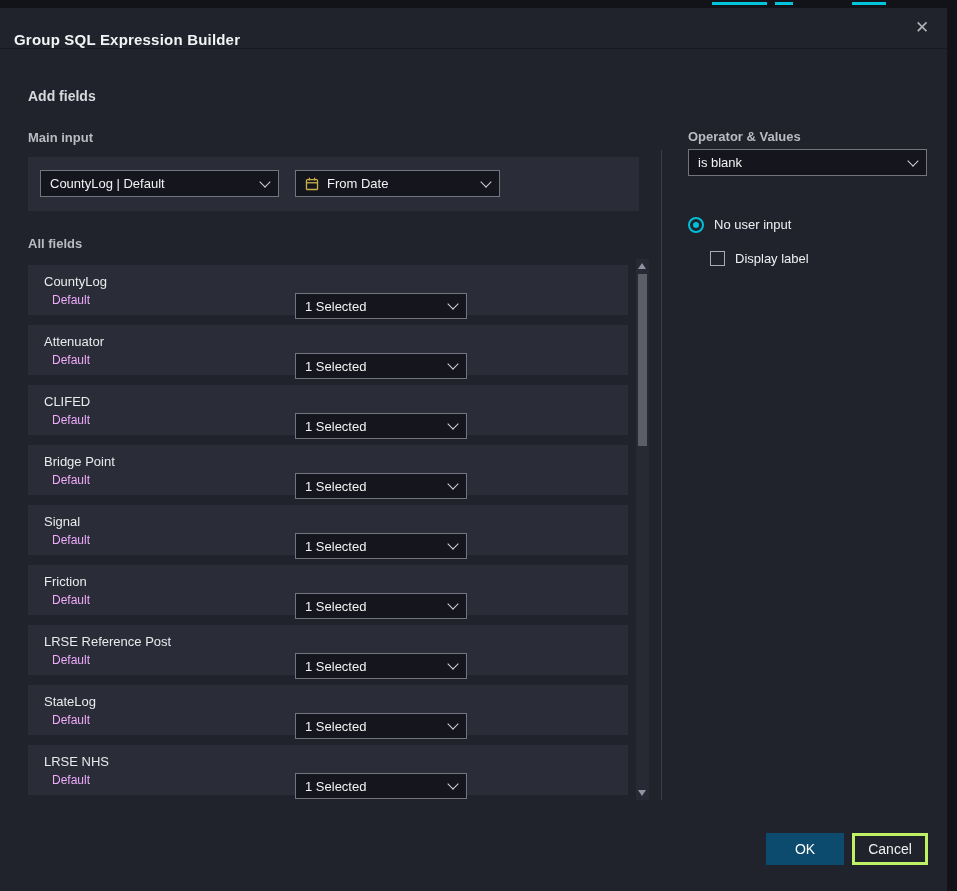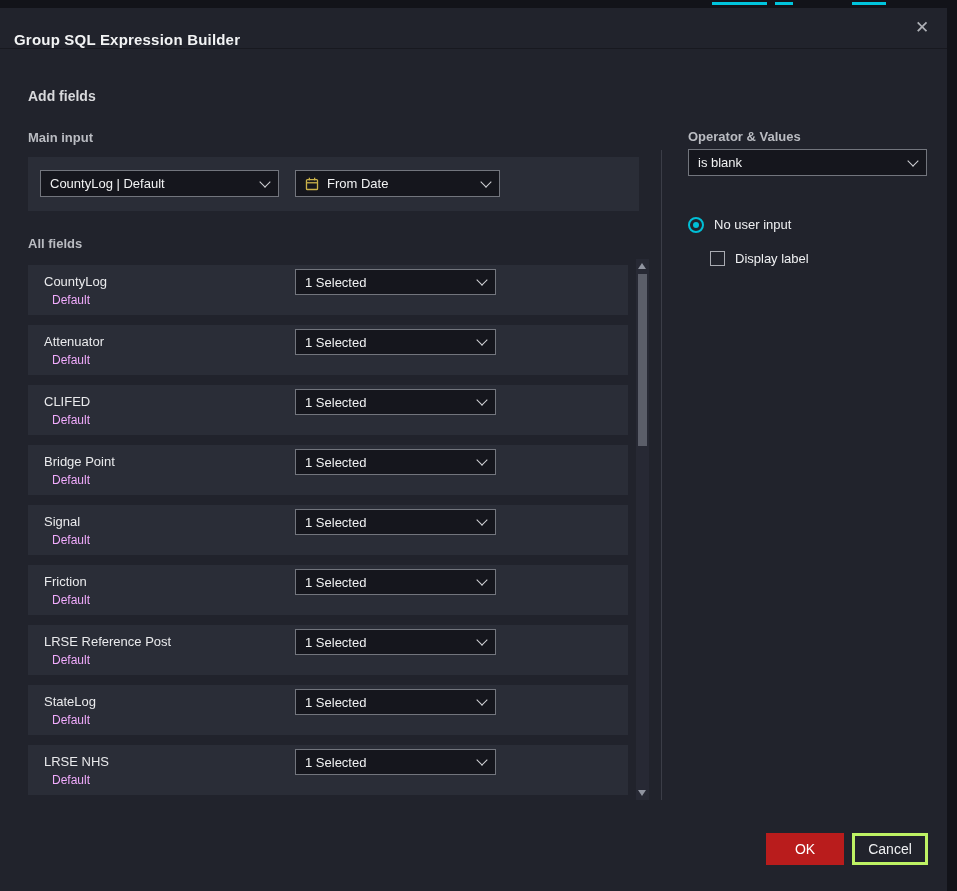--- a/index.html
+++ b/index.html
@@ -43,21 +43,21 @@
     transform:rotate(45deg);
   }
   #dd-source{position:absolute;left:12px;top:13px;width:239px;}
   #dd-field{position:absolute;left:267px;top:13px;width:205px;}
   .cal-icon{flex:none;margin-right:8px;display:block;}
 
   .fields-list{position:absolute;left:28px;top:257px;width:600px;}
   .field-row{position:relative;height:50px;margin-bottom:10px;background:#2a2d37;}
   .fr-name{position:absolute;left:16px;top:9px;font-size:13px;color:#e9eaec;}
   .fr-sub{position:absolute;left:24px;top:28px;font-size:12px;color:#f0abfc;}
-  .fr-dd{position:absolute;left:267px;top:4px;width:201px;height:26px;justify-content:center;}
+  .fr-dd{position:absolute;left:267px;top:28px;width:172px;height:26px;justify-content:center;}
 
   .scrollbar{position:absolute;left:636px;top:251px;width:13px;height:541px;background:#272934;}
   .sb-arrow{position:absolute;left:2px;width:0;height:0;border-left:4.5px solid transparent;border-right:4.5px solid transparent;}
   .sb-up{top:4px;border-bottom:6px solid #9094a0;}
   .sb-down{bottom:4px;border-top:6px solid #9094a0;}
   .sb-thumb{position:absolute;left:2px;top:15px;width:9px;height:172px;background:#5b5e69;cursor:grab;}
 
   .divider{position:absolute;left:661px;top:142px;width:1px;height:650px;background:#3b3d47;}
 
   #dd-operator{position:absolute;left:688px;top:141px;width:239px;}
@@ -67,21 +67,21 @@
     width:16px;height:16px;border-radius:50%;box-sizing:border-box;
     border:2px solid #00bfd6;display:flex;align-items:center;justify-content:center;background:transparent;flex:none;
   }
   .radio-dot{width:6px;height:6px;border-radius:50%;background:#00bfd6;}
   .opt-label{font-size:13px;color:#eff0f2;}
 
   .checkbox-row{position:absolute;left:710px;top:243px;display:flex;align-items:center;gap:10px;cursor:pointer;}
   .checkbox{width:15px;height:15px;box-sizing:border-box;border:1.5px solid #a9abb2;background:transparent;flex:none;}
 
   .btn{position:absolute;top:825px;height:32px;font-size:14px;font-family:"Liberation Sans",sans-serif;cursor:pointer;}
-  .btn-ok{left:766px;width:78px;background:#b91c1c;color:#ffffff;border:none;}
+  .btn-ok{left:766px;width:78px;background:#0c4a6e;color:#ffffff;border:none;}
   .btn-cancel{left:852px;width:76px;background:transparent;color:#eff0f2;border:3px solid #bef264;}
 </style>
 </head>
 <body>
 
 <div class="bg-dash" style="left:712px;width:55px;"></div>
 <div class="bg-dash" style="left:775px;width:18px;"></div>
 <div class="bg-dash" style="left:852px;width:34px;"></div>
 
 <div class="dialog">

